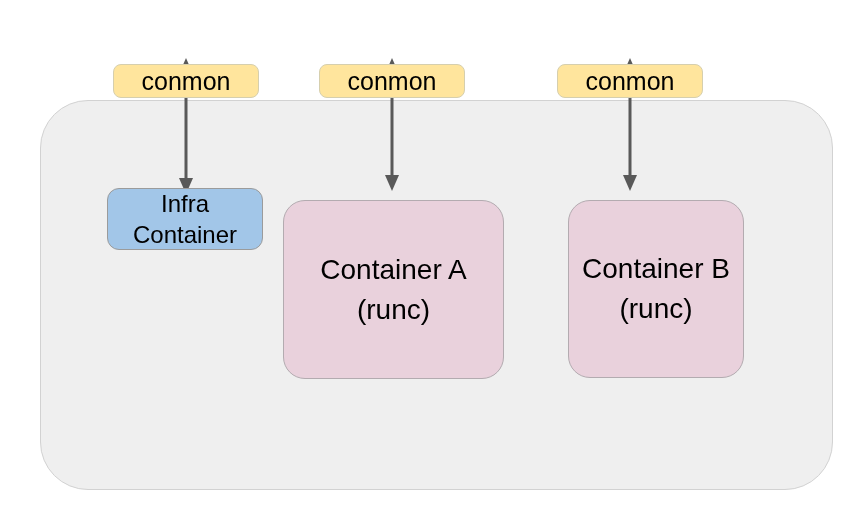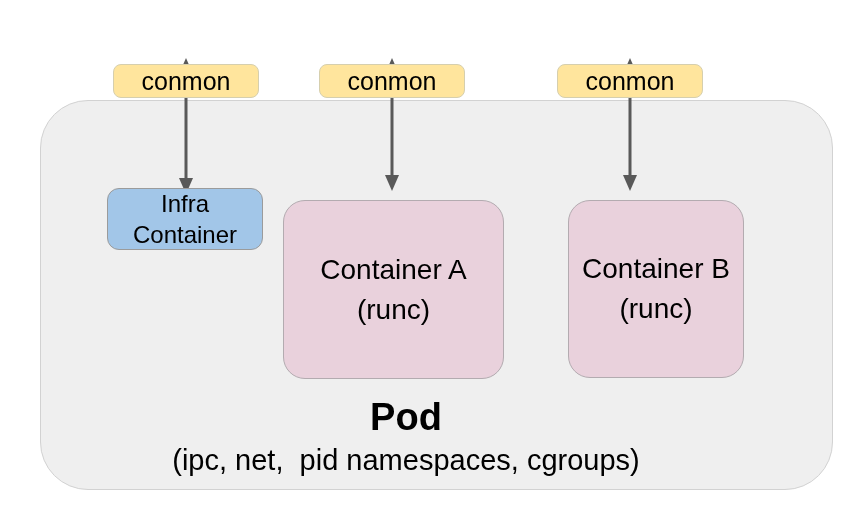--- a/index.html
+++ b/index.html
@@ -99,18 +99,14 @@
   <div class="node container-box container-a">
     <div>Container A</div>
     <div>(runc)</div>
   </div>
 
   <div class="node container-box container-b">
     <div>Container B</div>
     <div>(runc)</div>
   </div>
 
-  <div class="node pod-label">
-    <div class="pod-title">Pod</div>
-    <div class="pod-subtitle">(ipc, net,  pid namespaces, cgroups)</div>
-  </div>
 
 </div>
 
 </body></html>

